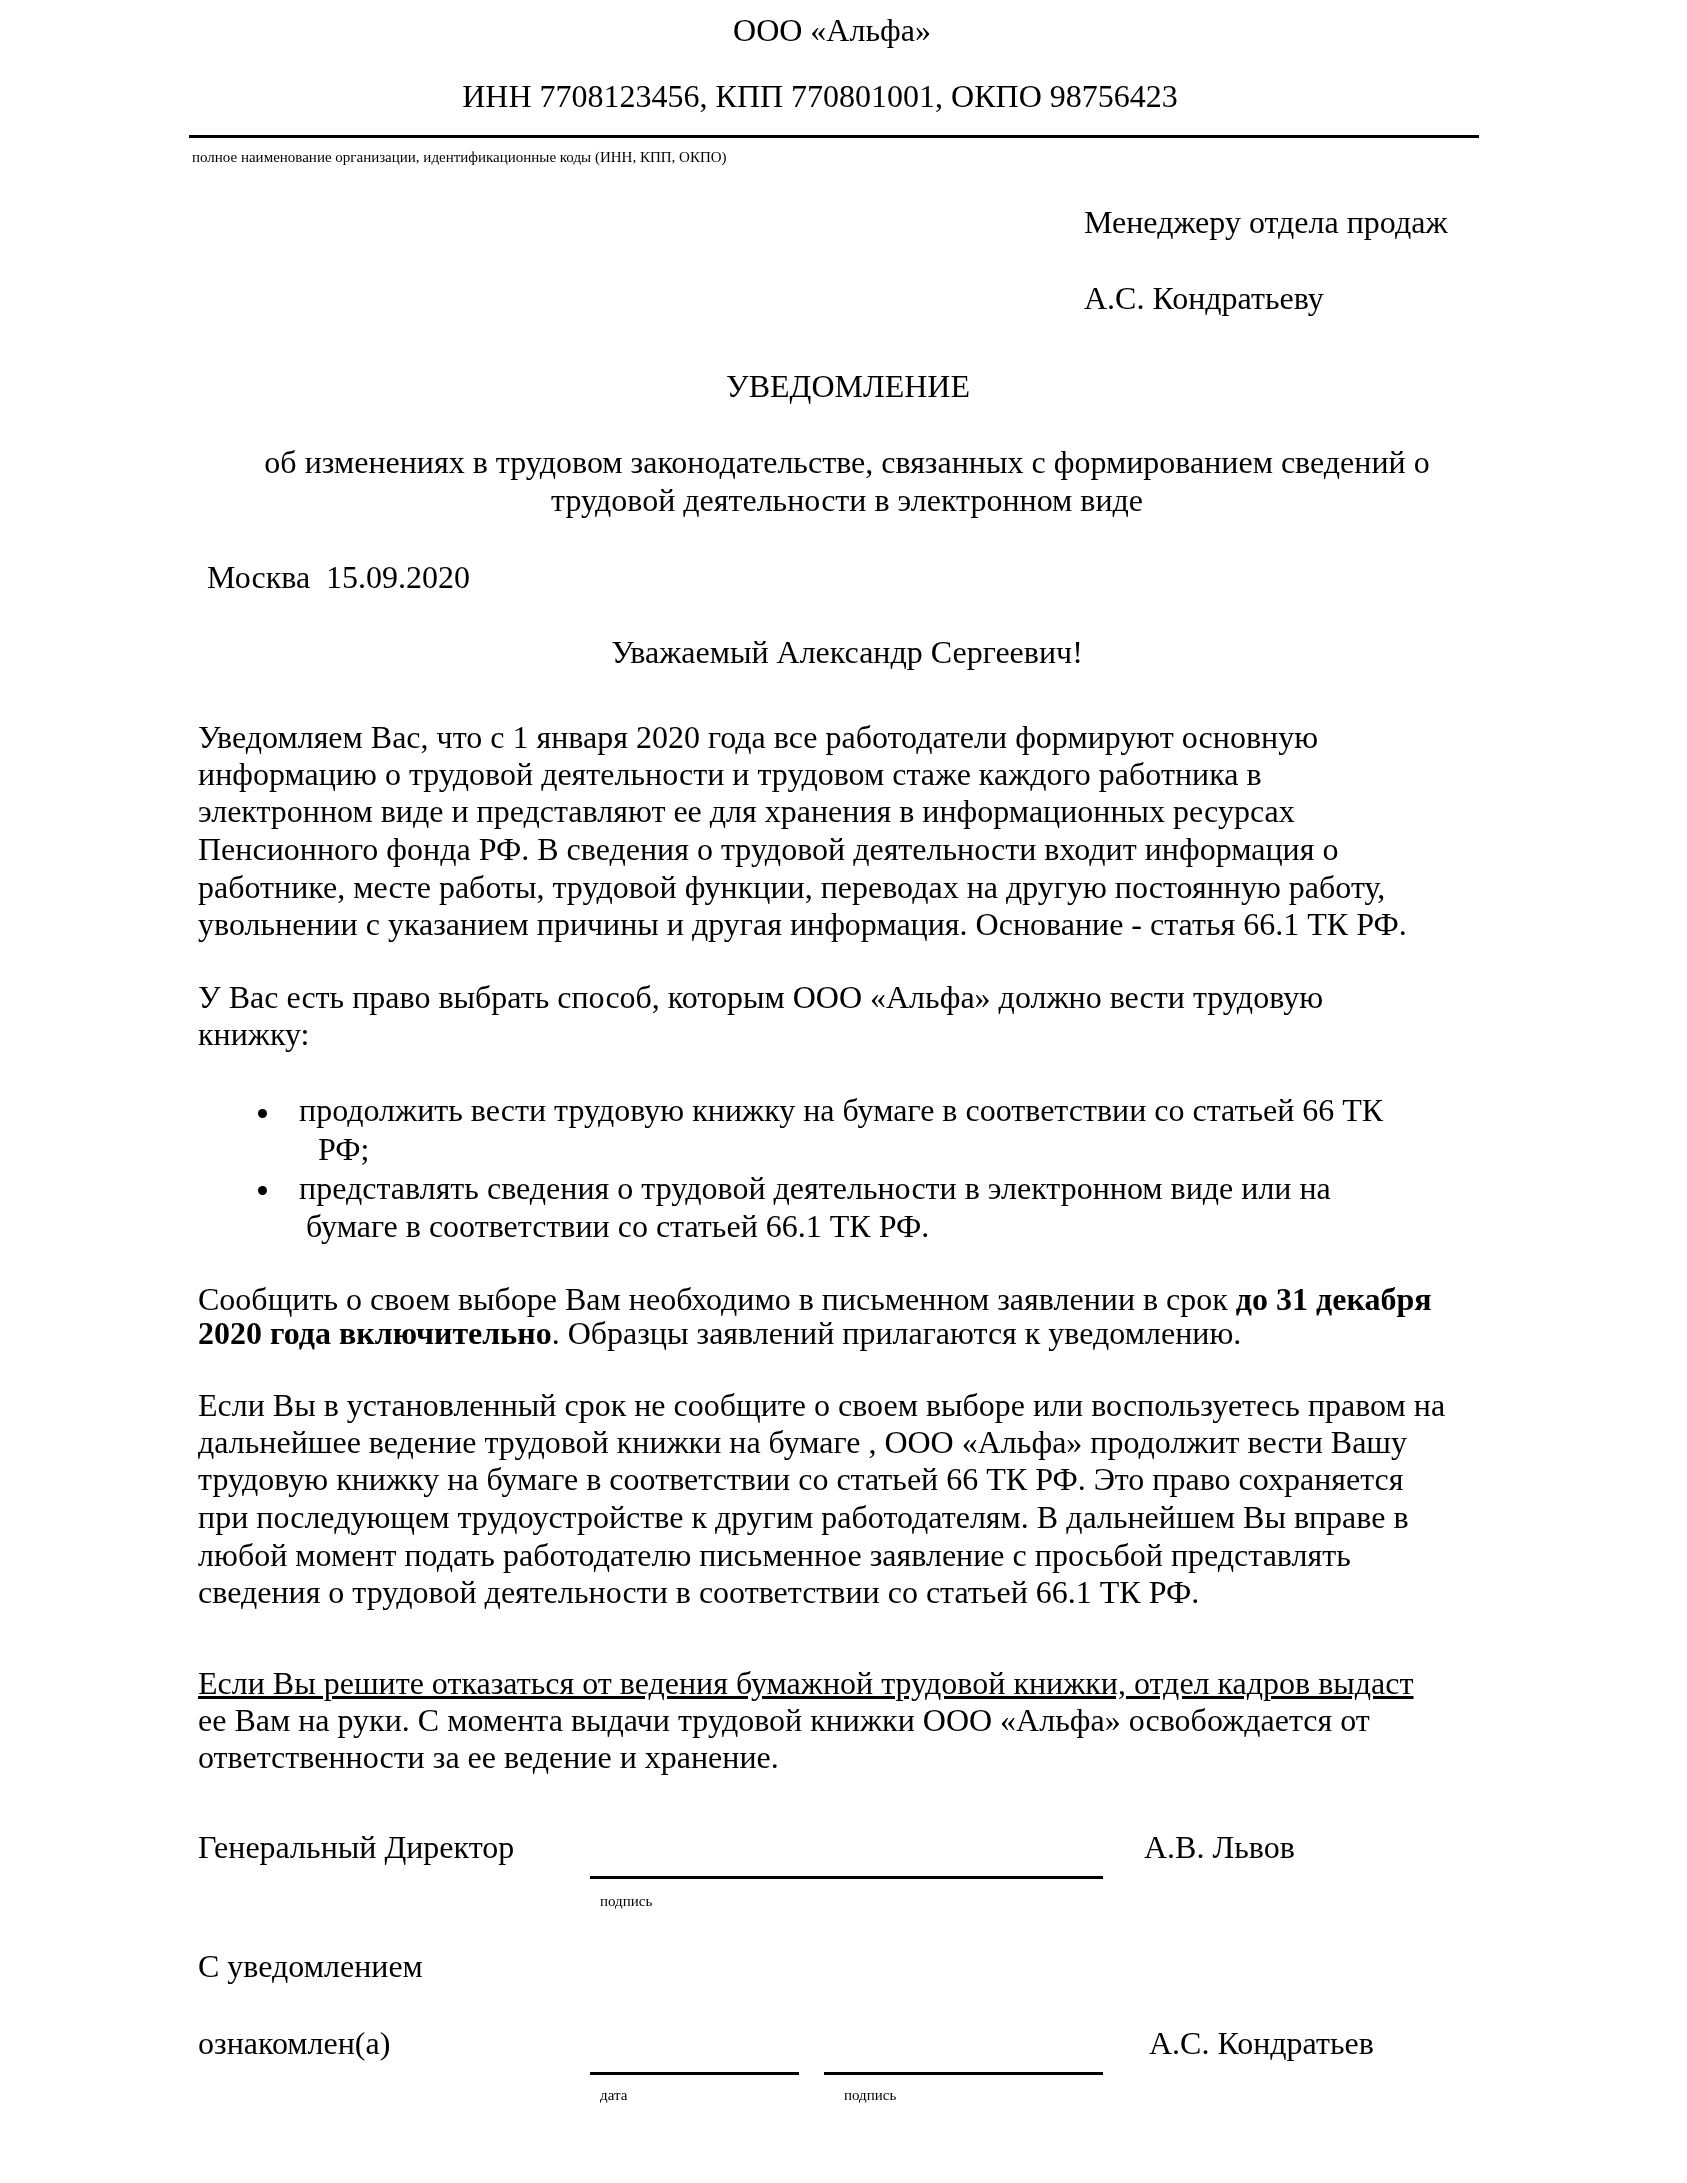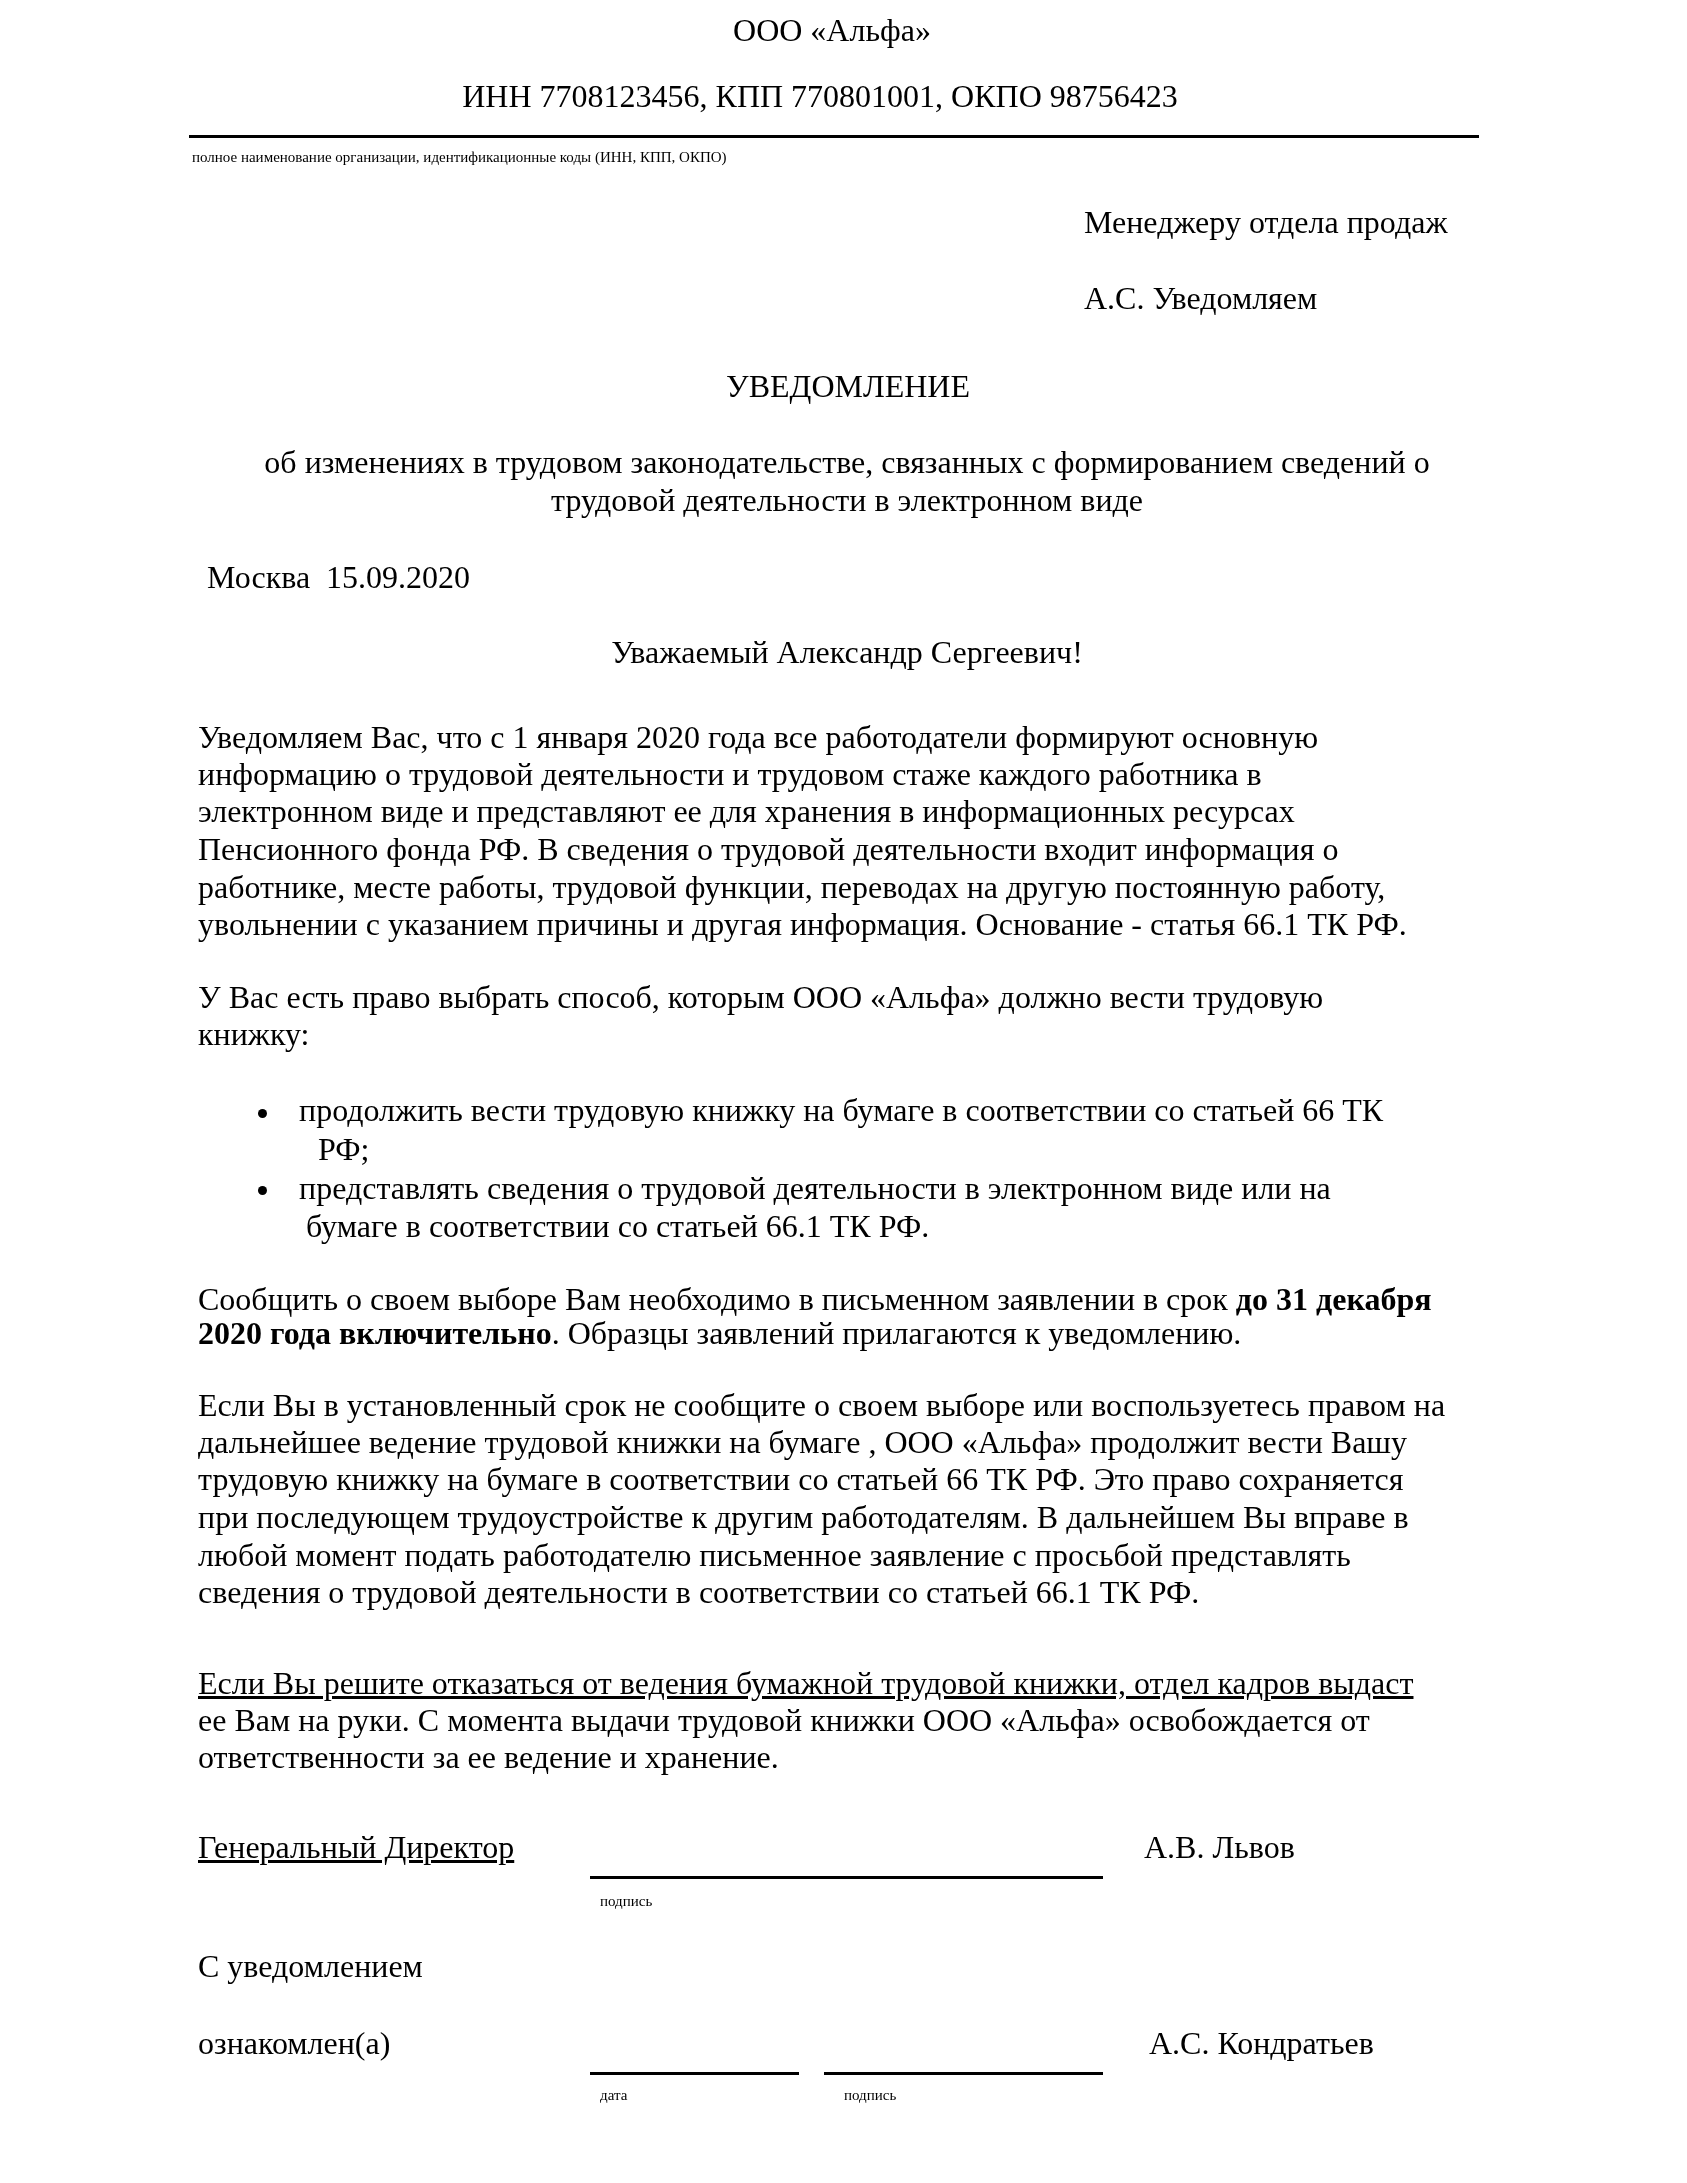--- a/index.html
+++ b/index.html
@@ -14,21 +14,21 @@
 </style>
 </head>
 <body>
 
 <div class="t c" style="left:832px; top:12px;">ООО «Альфа»</div>
 <div class="t c" style="left:820px; top:78px;">ИНН 7708123456, КПП 770801001, ОКПО 98756423</div>
 <div class="rule" style="left:189px; top:135px; width:1290px; height:3.3px;"></div>
 <div class="t small" style="left:192px; top:148px;">полное наименование организации, идентификационные коды (ИНН, КПП, ОКПО)</div>
 
 <div class="t" style="left:1084px; top:204px;">Менеджеру отдела продаж</div>
-<div class="t" style="left:1084px; top:280px;">А.С. Уведомляем</div>
+<div class="t" style="left:1084px; top:280px;">А.С. Кондратьеву</div>
 
 <div class="t c" style="left:848px; top:368px;">УВЕДОМЛЕНИЕ</div>
 <div class="t c" style="left:847px; top:444px;">об изменениях в трудовом законодательстве, связанных с формированием сведений о</div>
 <div class="t c" style="left:847px; top:482px;">трудовой деятельности в электронном виде</div>
 
 <div class="t" style="left:207px; top:559px;">
   <span>Москва</span>&nbsp;&nbsp;<span>15.09.2020</span>
 </div>
 
 <div class="t c" style="left:847px; top:634px;">Уважаемый Александр Сергеевич!</div>
@@ -78,21 +78,21 @@
   <div class="t" style="left:198px; top:1574px;">сведения о трудовой деятельности в соответствии со статьей 66.1 ТК РФ.</div>
 </div>
 
 <div>
   <div class="t" style="left:198px; top:1665px;text-decoration:underline;">Если Вы решите отказаться от ведения бумажной трудовой книжки, отдел кадров выдаст</div>
   <div class="t" style="left:198px; top:1702px;">ее Вам на руки. С момента выдачи трудовой книжки ООО «Альфа» освобождается от</div>
   <div class="t" style="left:198px; top:1739px;">ответственности за ее ведение и хранение.</div>
 </div>
 
 <div>
-  <div class="t" style="left:198px; top:1829px;text-decoration:underline;">Генеральный Директор</div>
+  <div class="t" style="left:198px; top:1829px;">Генеральный Директор</div>
   <div class="rule" style="left:590px; top:1876px; width:513px; height:2.6px;"></div>
   <div class="t small" style="left:600px; top:1892px;">подпись</div>
   <div class="t" style="left:1144px; top:1829px;">А.В. Львов</div>
 </div>
 
 <div>
   <div class="t" style="left:198px; top:1948px;">С уведомлением</div>
   <div class="t" style="left:198px; top:2025px;">ознакомлен(а)</div>
   <div class="rule" style="left:590px; top:2072px; width:209px; height:2.6px;"></div>
   <div class="rule" style="left:824px; top:2072px; width:279px; height:2.6px;"></div>

